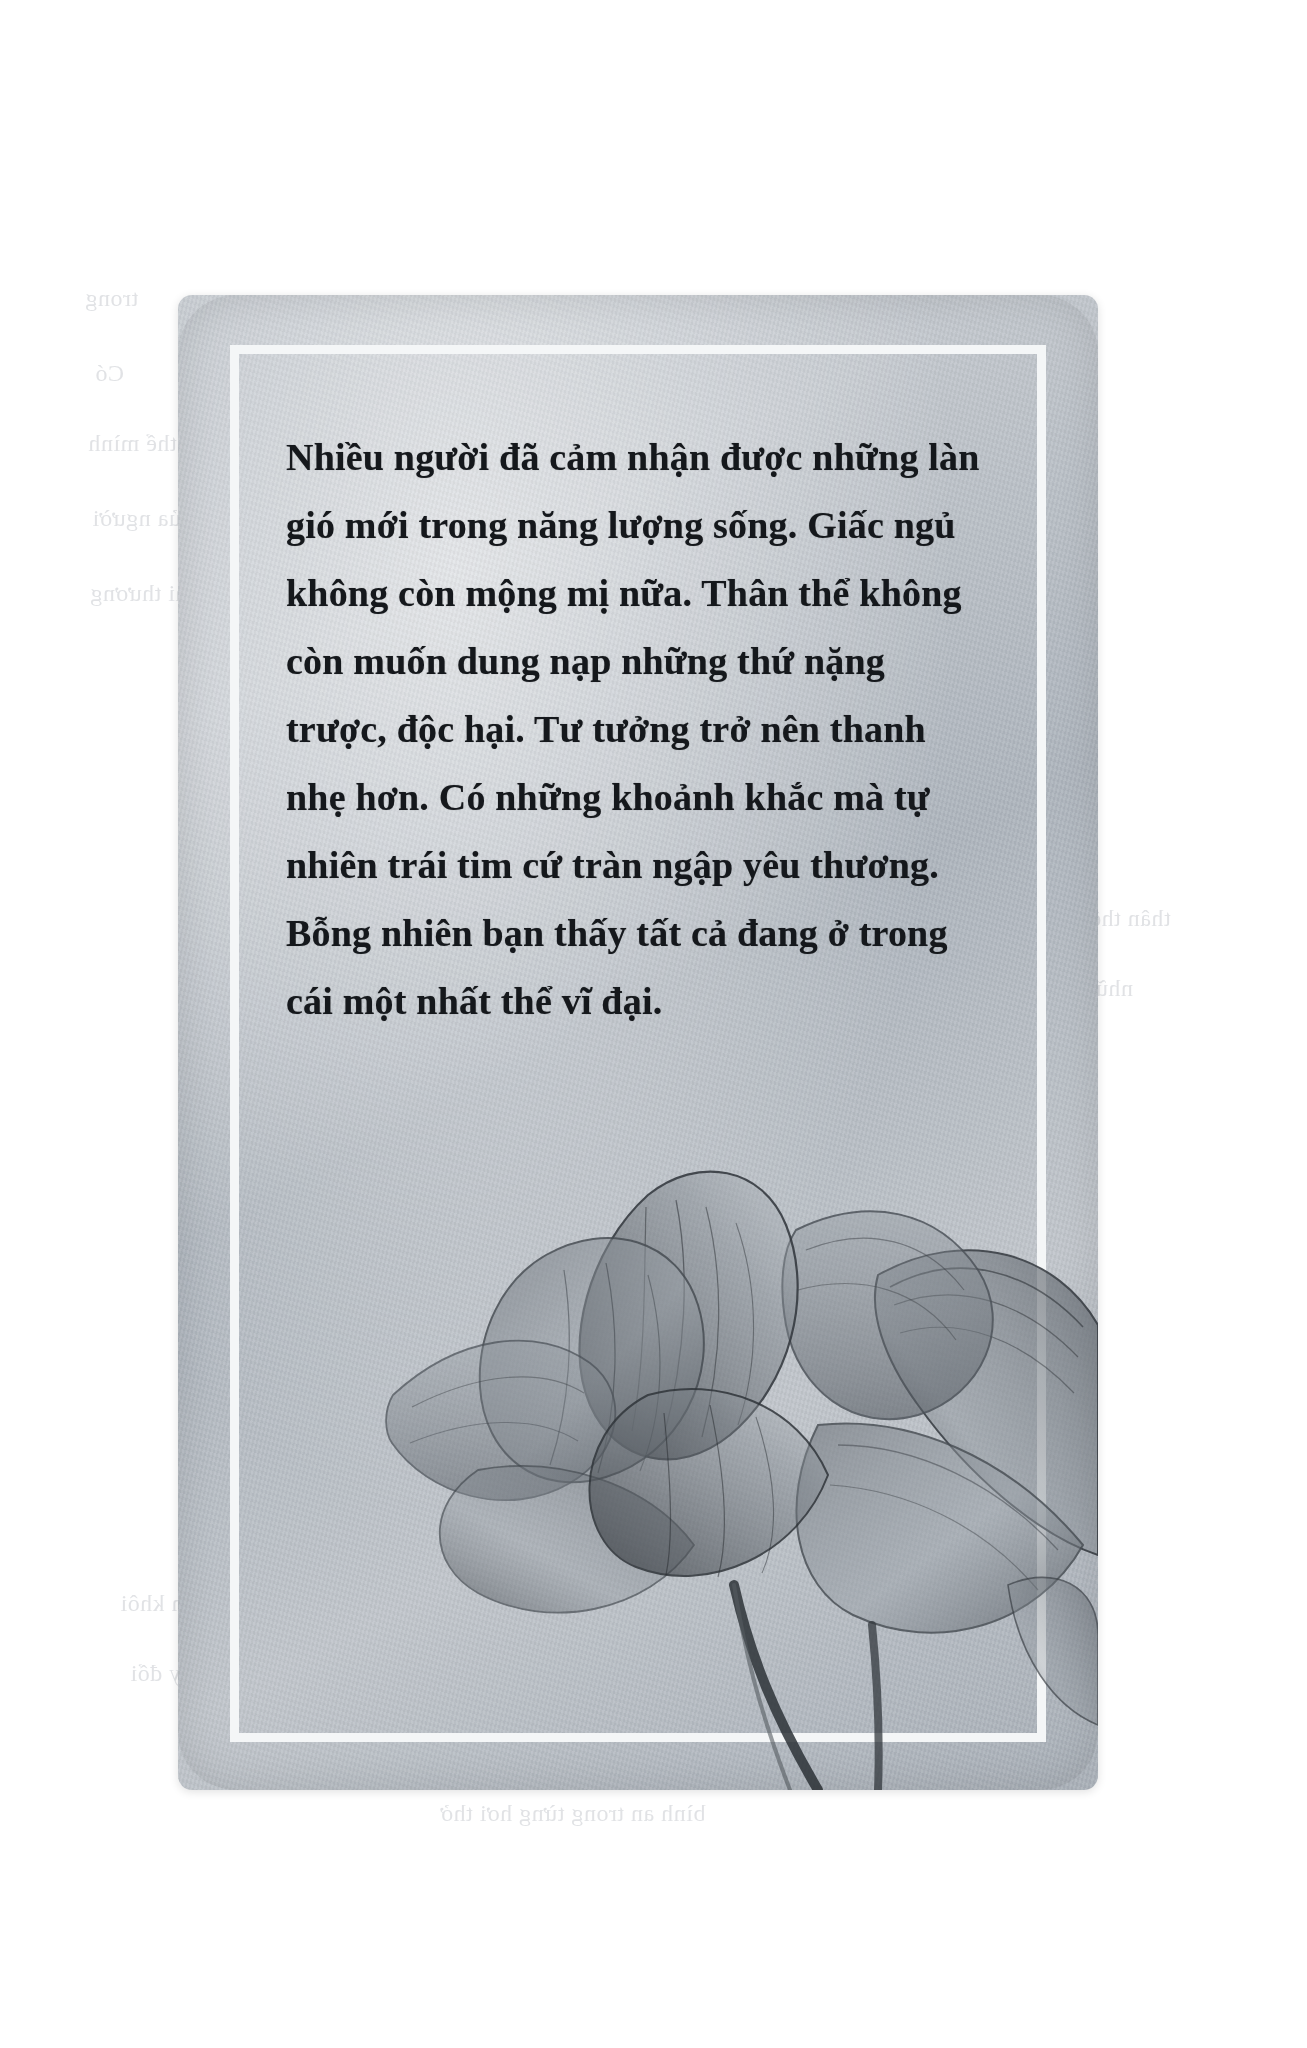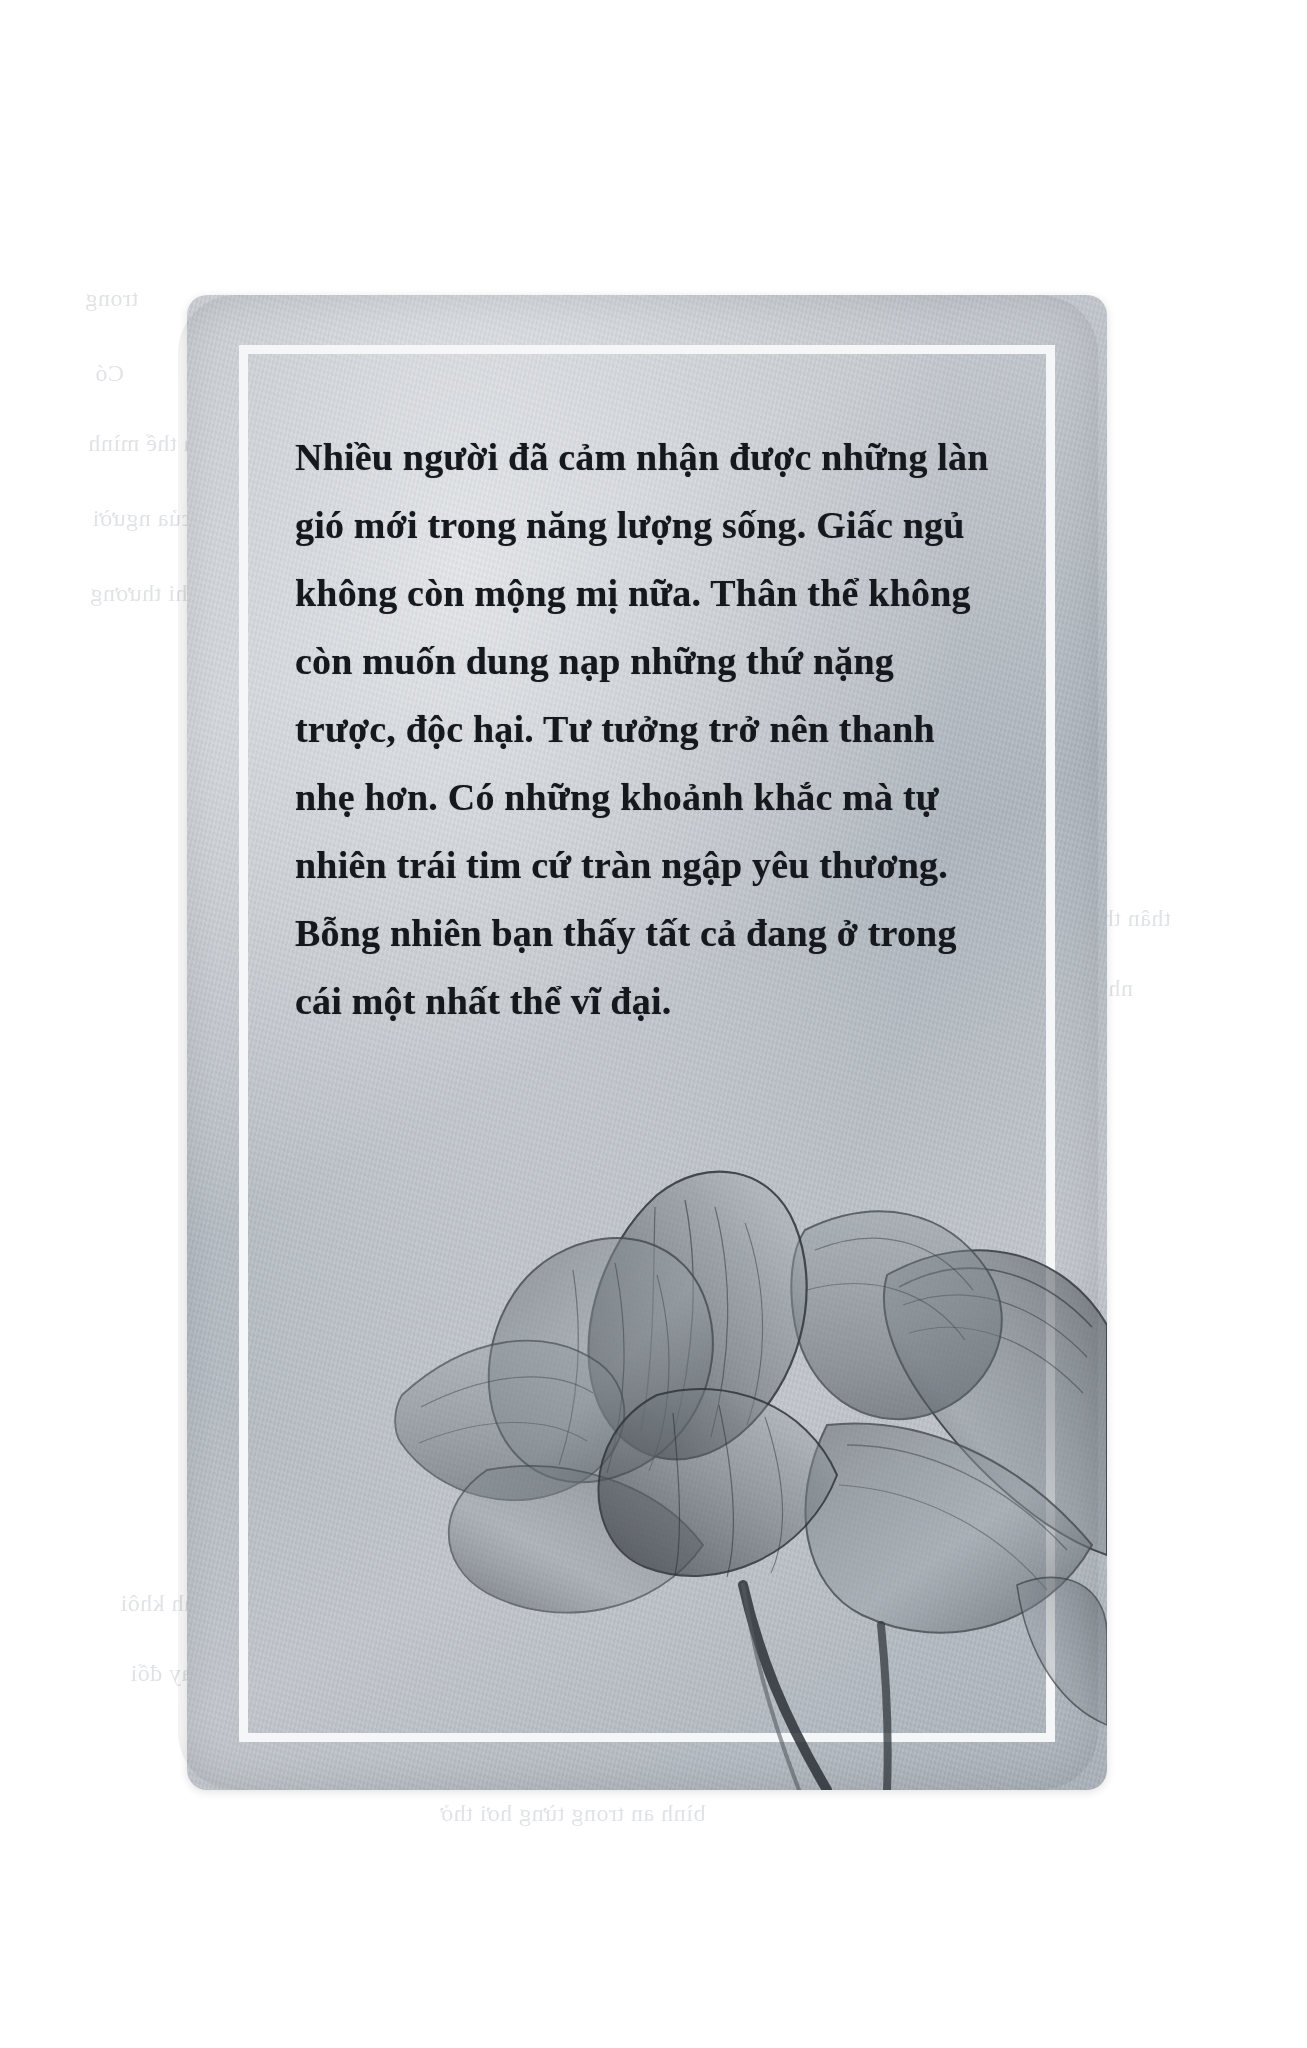--- a/index.html
+++ b/index.html
@@ -29,25 +29,25 @@
     font-size: 24px;
     letter-spacing: 0.5px;
     white-space: nowrap;
     opacity: 0.55;
     transform: scaleX(-1);
   }
 
   
   .card {
     position: absolute;
-    left: 187px;
+    left: 178px;
     top: 295px;
     width: 920px;
     height: 1495px;
-    border-radius: 20px;
+    border-radius: 14px;
     overflow: hidden;
     z-index: 2;
     background:
       radial-gradient(ellipse at 30% 18%, rgba(255,255,255,0.55) 0%, rgba(255,255,255,0) 55%),
       linear-gradient(152deg, #b9bfc6 0%, #c3c8ce 22%, #aeb5bd 48%, #c1c6cc 72%, #a9b0b8 100%);
     box-shadow: 0 2px 10px rgba(0,0,0,0.12);
   }
   
   .card::after {
     content: "";

